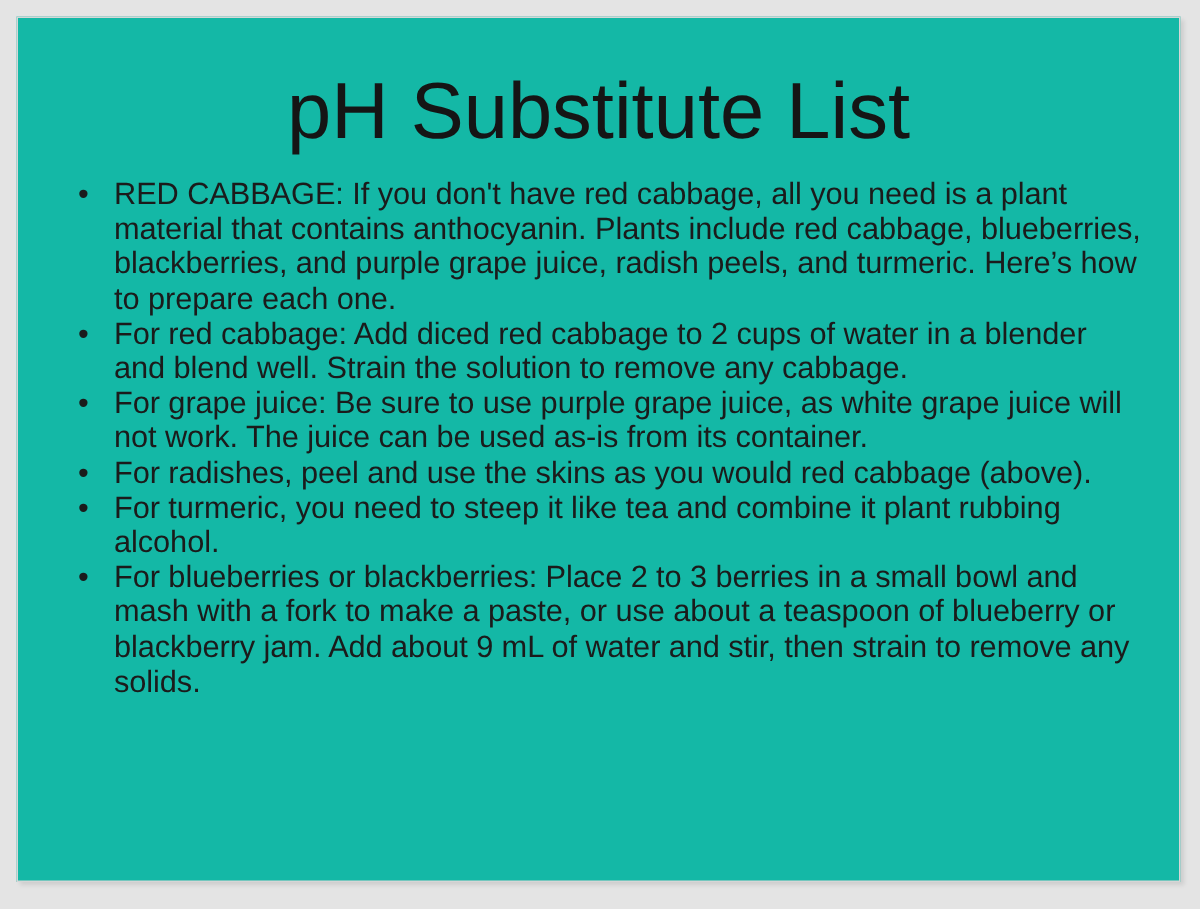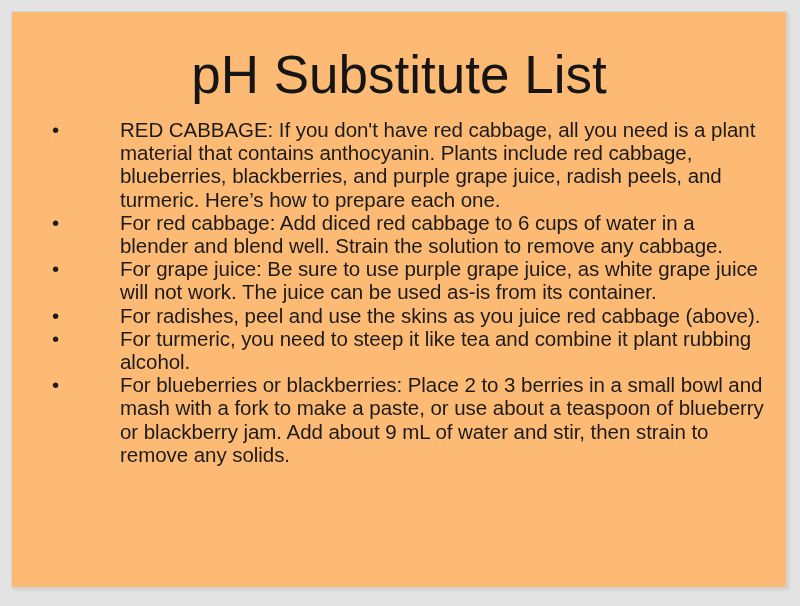--- a/index.html
+++ b/index.html
@@ -21,21 +21,21 @@
     width: 800px;
     height: 606px;
     background: #e4e4e4;
   }
   .slide {
     position: absolute;
     left: 11px;
     top: 11px;
     width: 776px;
     height: 577px;
-    background: #fdba74;
+    background: #14b8a6;
     border: 1px solid #d6d6d6;
     box-sizing: border-box;
     box-shadow: 2px 2px 3px rgba(0,0,0,0.10);
     overflow: hidden;
   }
   .slide-title {
     position: absolute;
     left: 0;
     top: 35px;
     width: 100%;
@@ -72,47 +72,46 @@
     position: absolute;
     left: 10px;
     top: 0;
     width: 14px;
     font-size: 20.5px;
     line-height: 23.2px;
     color: #1b1b1b;
   }
   .bullet-text {
     display: block;
-    margin-left: 44px;
   }
 </style>
 </head>
 <body>
 
 <div class="slide-wrap">
   <div class="slide">
 
     <div class="slide-title">pH Substitute List</div>
 
     <ul class="body-list">
       <li class="bullet-item">
         <span class="dot">•</span>
         <span class="bullet-text">RED CABBAGE: If you don't have red cabbage, all you need is a plant material that contains anthocyanin. Plants include red cabbage, blueberries, blackberries, and purple grape juice, radish peels, and turmeric. Here’s how to prepare each one.</span>
       </li>
       <li class="bullet-item">
         <span class="dot">•</span>
-        <span class="bullet-text">For red cabbage: Add diced red cabbage to 6 cups of water in a blender and blend well. Strain the solution to remove any cabbage.</span>
+        <span class="bullet-text">For red cabbage: Add diced red cabbage to 2 cups of water in a blender and blend well. Strain the solution to remove any cabbage.</span>
       </li>
       <li class="bullet-item">
         <span class="dot">•</span>
         <span class="bullet-text">For grape juice: Be sure to use purple grape juice, as white grape juice will not work. The juice can be used as-is from its container.</span>
       </li>
       <li class="bullet-item">
         <span class="dot">•</span>
-        <span class="bullet-text">For radishes, peel and use the skins as you juice red cabbage (above).</span>
+        <span class="bullet-text">For radishes, peel and use the skins as you would red cabbage (above).</span>
       </li>
       <li class="bullet-item">
         <span class="dot">•</span>
         <span class="bullet-text">For turmeric, you need to steep it like tea and combine it plant rubbing alcohol.</span>
       </li>
       <li class="bullet-item">
         <span class="dot">•</span>
         <span class="bullet-text">For blueberries or blackberries: Place 2 to 3 berries in a small bowl and mash with a fork to make a paste, or use about a teaspoon of blueberry or blackberry jam. Add about 9 mL of water and stir, then strain to remove any solids.</span>
       </li>
     </ul>

